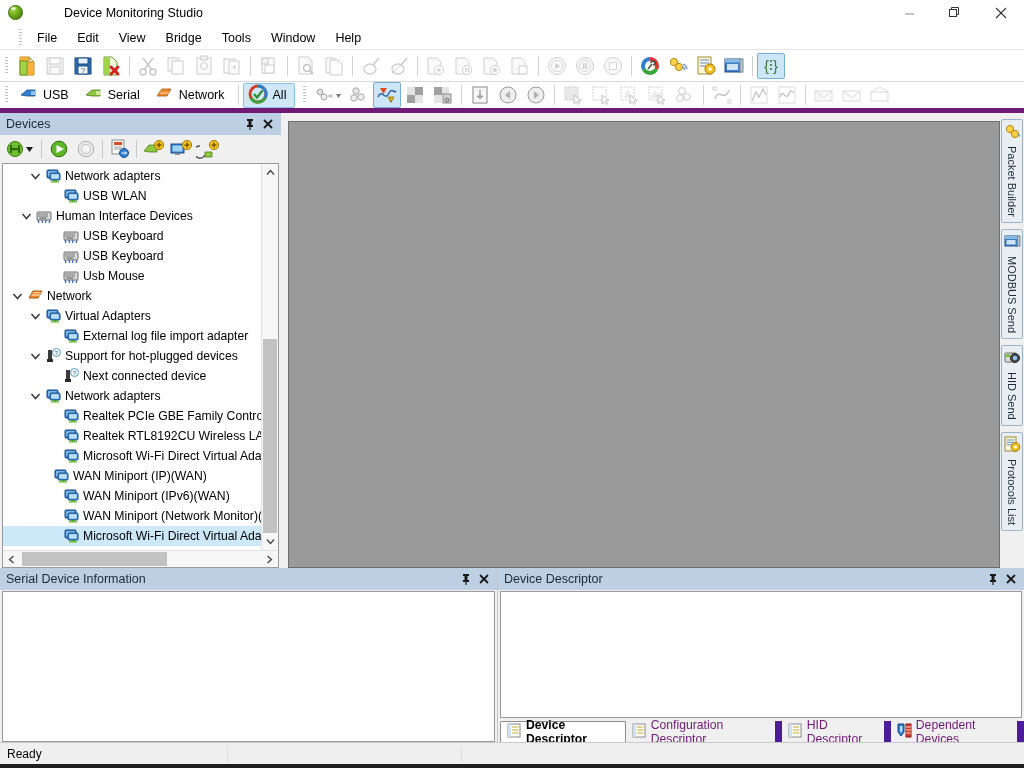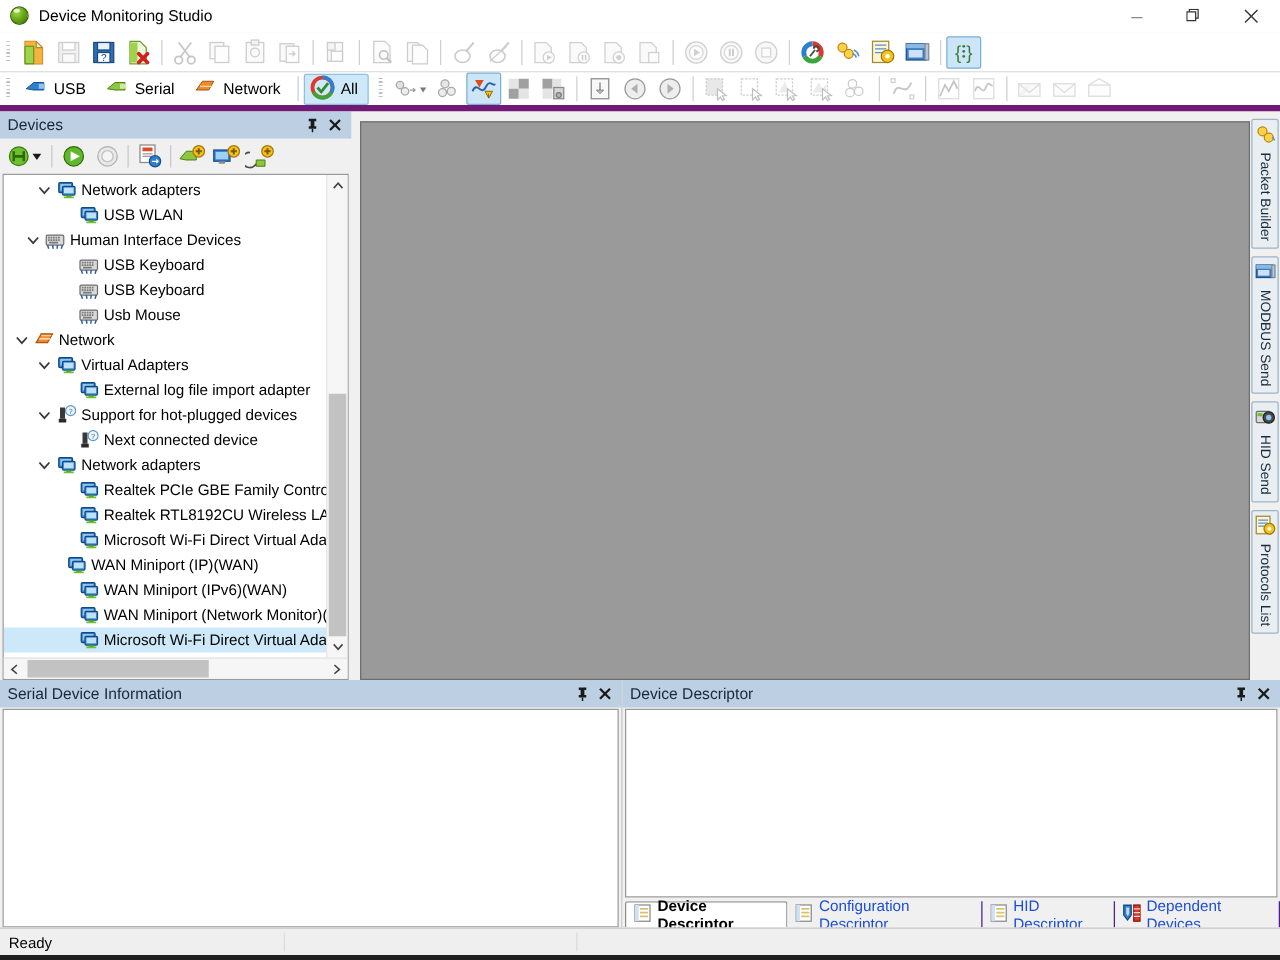--- a/index.html
+++ b/index.html
@@ -9,21 +9,21 @@
     font-size: 12px;
     color: #000;
     background: #f0f0f0;
     overflow: hidden;
   }
   #app { width: 1024px; height: 768px; display: flex; flex-direction: column; position: relative; }
 
   
   .titlebar {
     height: 26px; background: #ffffff; display: flex; align-items: center;
-    flex: 0 0 26px; position: relative;
+    flex: 0 0 26px; position: relative; gap: 33px;
   }
   .title-icon { width: 16px; height: 16px; margin-left: 8px; margin-right: 7px; position: relative; }
   .title-icon .sphere {
     width: 15px; height: 15px; border-radius: 50%;
     background: radial-gradient(circle at 33% 28%, #a8d94f 0%, #6fae1b 42%, #3a6b05 100%);
     border: 1px solid #3c6b08;
   }
   .title-icon .glare {
     position: absolute; top: 2px; left: 3px; width: 5px; height: 3px;
     border-radius: 50%; background: rgba(255,255,255,.75);
@@ -144,21 +144,21 @@
     height: 22px; flex: 0 0 22px; background: #bdd0e3; display: flex; align-items: center;
     padding: 0 4px 0 6px; font-size: 12.5px; color: #16293d;
   }
   .pane-caption .cap-title { flex: 1 1 auto; }
   .pane-body { flex: 1 1 auto; background: #fff; border: 1px solid #9a9a9a; margin: 1px 2px 0 2px; min-height: 0; }
   .tabstrip {
     height: 23px; flex: 0 0 23px; display: flex; align-items: flex-end; background: #f0f0f0;
     padding-left: 2px; margin-top: 1px;
   }
   .dtab { display: flex; align-items: center; gap: 4px; height: 21px; padding: 0 6px;
-    font-size: 12.2px; color: #1d4ed8; border-right: 1px solid #4c1d95; }
+    font-size: 12.2px; color: #701a75; border-right: 7px solid #4c1d95; }
   .dtab.active { background: #fff; color: #000; font-weight: bold;
     border: 1px solid #8c8c8c; border-bottom: none; border-radius: 2px 2px 0 0; }
 
   
   .statusbar {
     height: 22px; flex: 0 0 22px; background: #efefef; border-top: 1px solid #c9c9c9;
     display: flex; align-items: center; font-size: 12px;
   }
   .sb-cell { height: 15px; display: flex; align-items: center; padding-left: 7px; }
   .sb-cell.c1 { width: 228px; flex: 0 0 228px; border-right: 1px solid #dcdcdc; }
@@ -191,20 +191,30 @@
       </div>
       <div class="win-btn">
         <svg width="12" height="12" viewBox="0 0 12 12">
           <line x1="1" y1="1" x2="11" y2="11" stroke="#333" stroke-width="1.1"></line>
           <line x1="11" y1="1" x2="1" y2="11" stroke="#333" stroke-width="1.1"></line>
         </svg>
       </div>
     </div>
   </div>
 
+  <div class="menubar">
+    <div class="grip"></div>
+    <div class="menu-item">File</div>
+    <div class="menu-item">Edit</div>
+    <div class="menu-item">View</div>
+    <div class="menu-item">Bridge</div>
+    <div class="menu-item">Tools</div>
+    <div class="menu-item">Window</div>
+    <div class="menu-item">Help</div>
+  </div>
 
   <div class="toolbar">
     <div class="grip"></div>
 
     <div class="tb-btn">
       <svg width="22" height="22" viewBox="0 0 22 22">
         <polygon points="4,2 13,2 18,7 18,20 4,20" fill="#fdf3d2" stroke="#b08b2a" stroke-width="1"></polygon>
         <polygon points="4,2 13,2 13,7 18,7 18,20 10,20 10,6 4,6" fill="#f5a623" opacity="0.85"></polygon>
         <polygon points="4,6 11,6 11,20 4,20" fill="#9fd34a" stroke="#5c8a1c" stroke-width="0.8"></polygon>
         <polyline points="13,2 13,7 18,7" fill="none" stroke="#b08b2a" stroke-width="1"></polyline>

